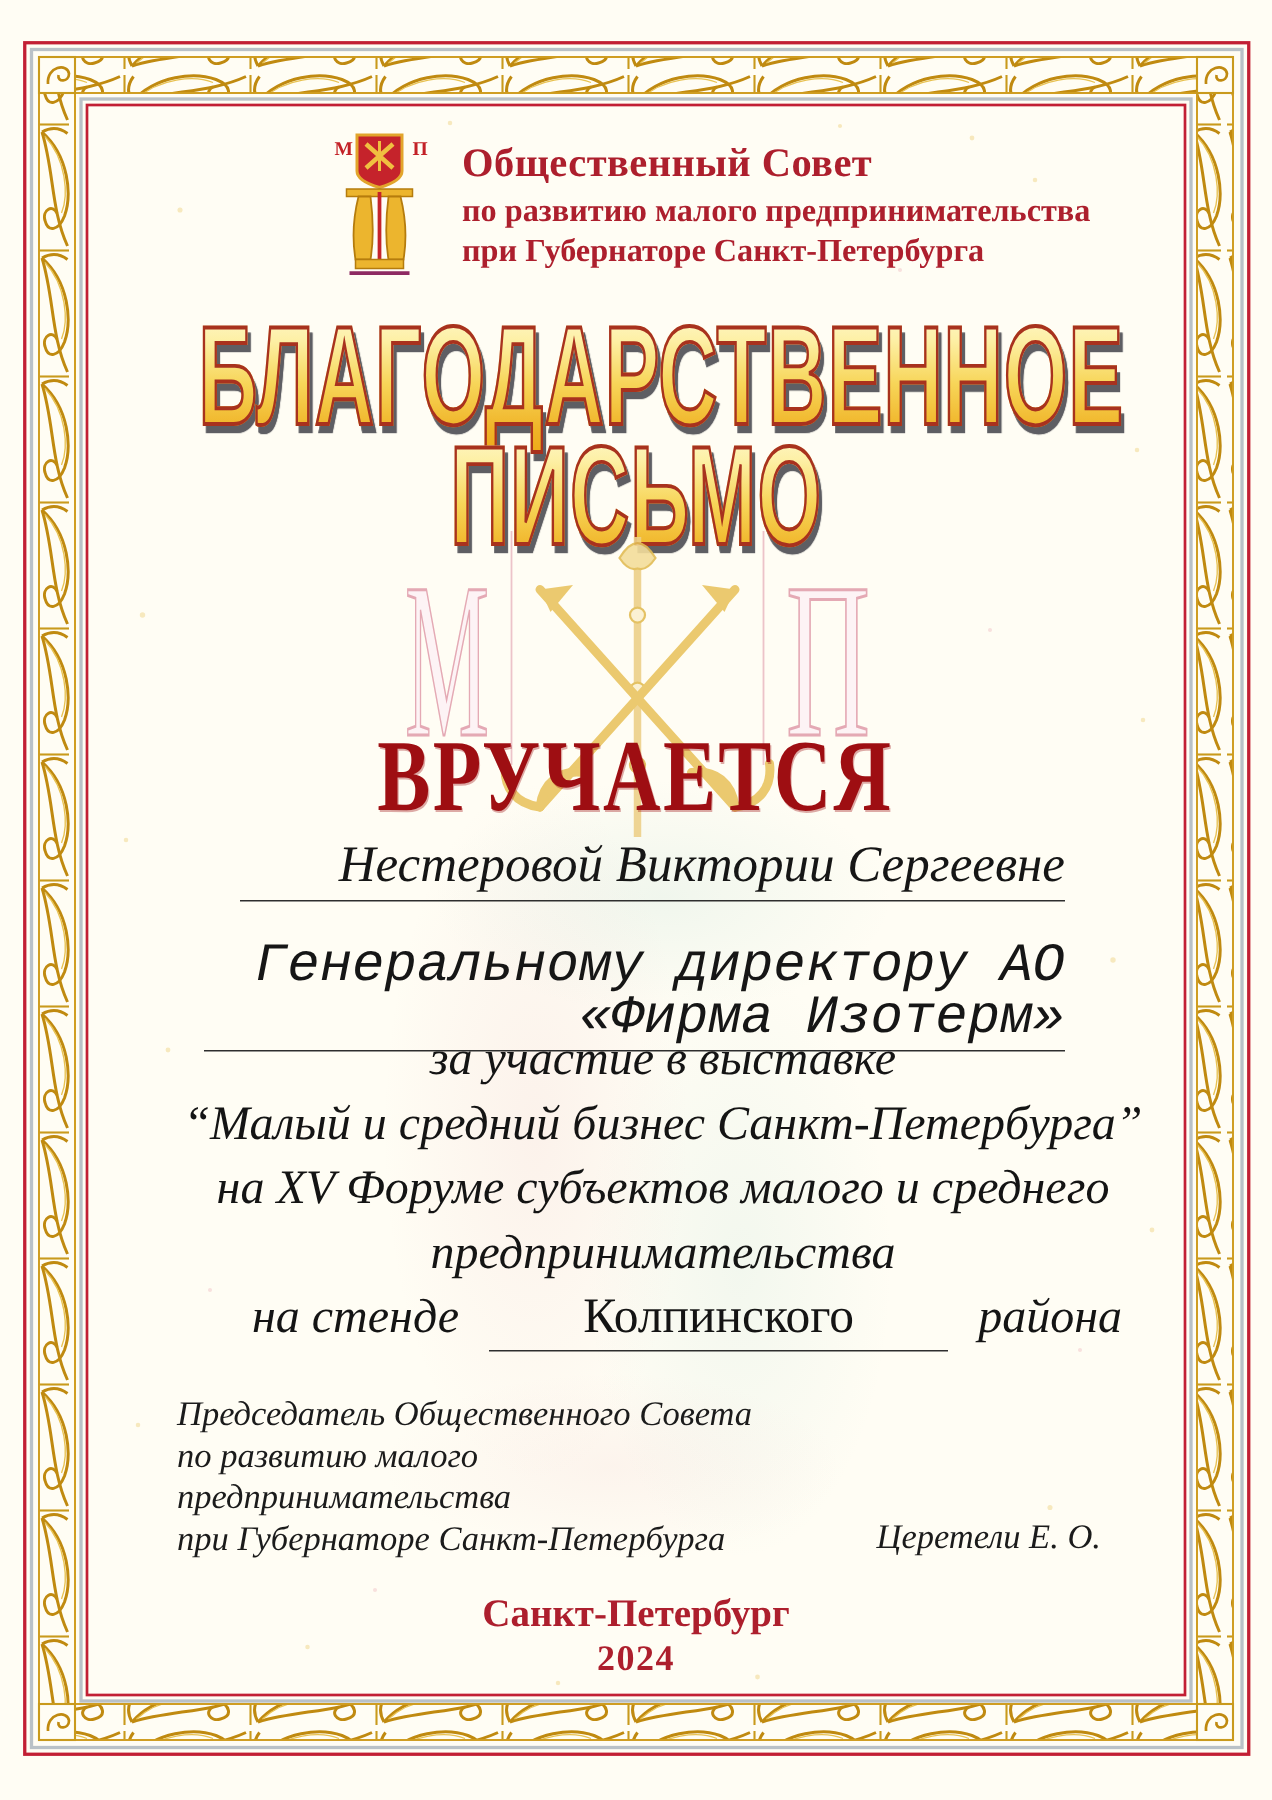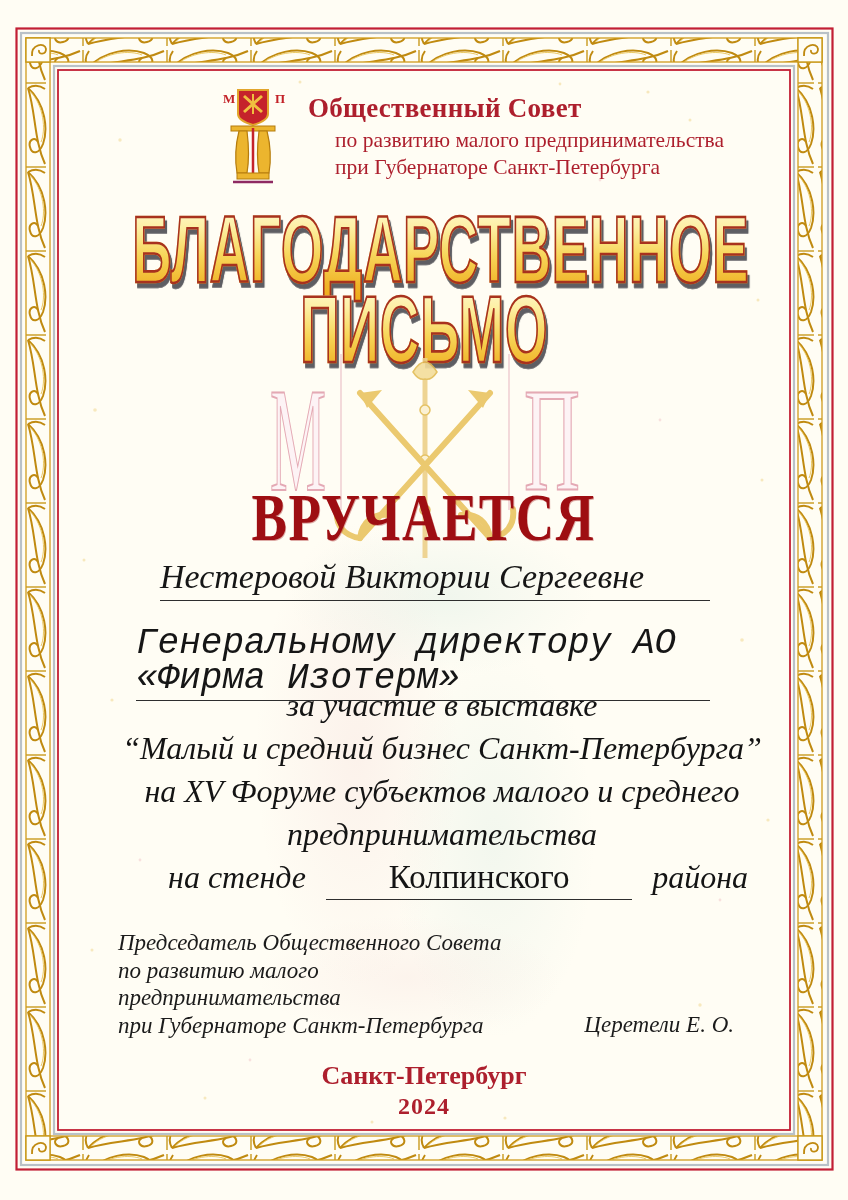--- a/index.html
+++ b/index.html
@@ -19,21 +19,21 @@
       radial-gradient(closest-side at 30% 45%, rgba(225,150,160,.11), transparent),
       radial-gradient(closest-side at 70% 62%, rgba(140,200,190,.11), transparent),
       radial-gradient(closest-side at 45% 88%, rgba(225,150,160,.09), transparent);
     pointer-events:none;
   }
   
   .org{position:absolute;left:213px;top:86px;display:flex;align-items:flex-start;}
   .org-logo{flex:0 0 auto;}
   .org-text{margin-left:15px;padding-top:4px;color:#ad1f2d;}
   .org-line1{font-size:27px;line-height:37px;font-weight:600;letter-spacing:.3px;}
-  .org-line2,.org-line3{font-size:21.5px;line-height:27px;font-weight:400;margin-left:27px;}
+  .org-line2,.org-line3{font-size:21.5px;line-height:27px;font-weight:700;}
   
   .title-wrap{position:absolute;left:0;right:0;text-align:center;white-space:nowrap;}
   .t1{top:196px;}
   .t2{top:276px;}
   .title-line{
     display:inline-block;
     font-family:"Liberation Sans", sans-serif;
     font-weight:bold;
     font-size:78px;
     letter-spacing:1px;
@@ -52,21 +52,21 @@
   .vrucha{position:absolute;left:0;right:0;top:478px;text-align:center;white-space:nowrap;}
   .vrucha span{
     display:inline-block;
     font-weight:bold;font-size:68px;letter-spacing:2px;
     color:#9e0e12;
     transform:scale(0.78,1);transform-origin:50% 0;
     text-shadow:1px 1px 0 rgba(158,14,18,.35);
   }
   
   .fill-line{
-    position:absolute;text-align:left;
+    position:absolute;text-align:right;
     font-style:italic;color:#161616;
     border-bottom:1.7px solid #2e2e2e;
   }
   .recipient-name{left:160px;top:556px;width:550px;font-size:34px;line-height:42px;padding-bottom:2px;}
   .recipient-pos{left:136px;top:626px;width:574px;font-size:36px;line-height:35px;padding-bottom:4px;font-family:Liberation Mono, monospace;}
   
   .body-block{
     position:absolute;left:60px;right:60px;top:684px;
     font-style:italic;font-size:32px;line-height:43px;
     color:#141414;text-align:center;padding-left:36px;

